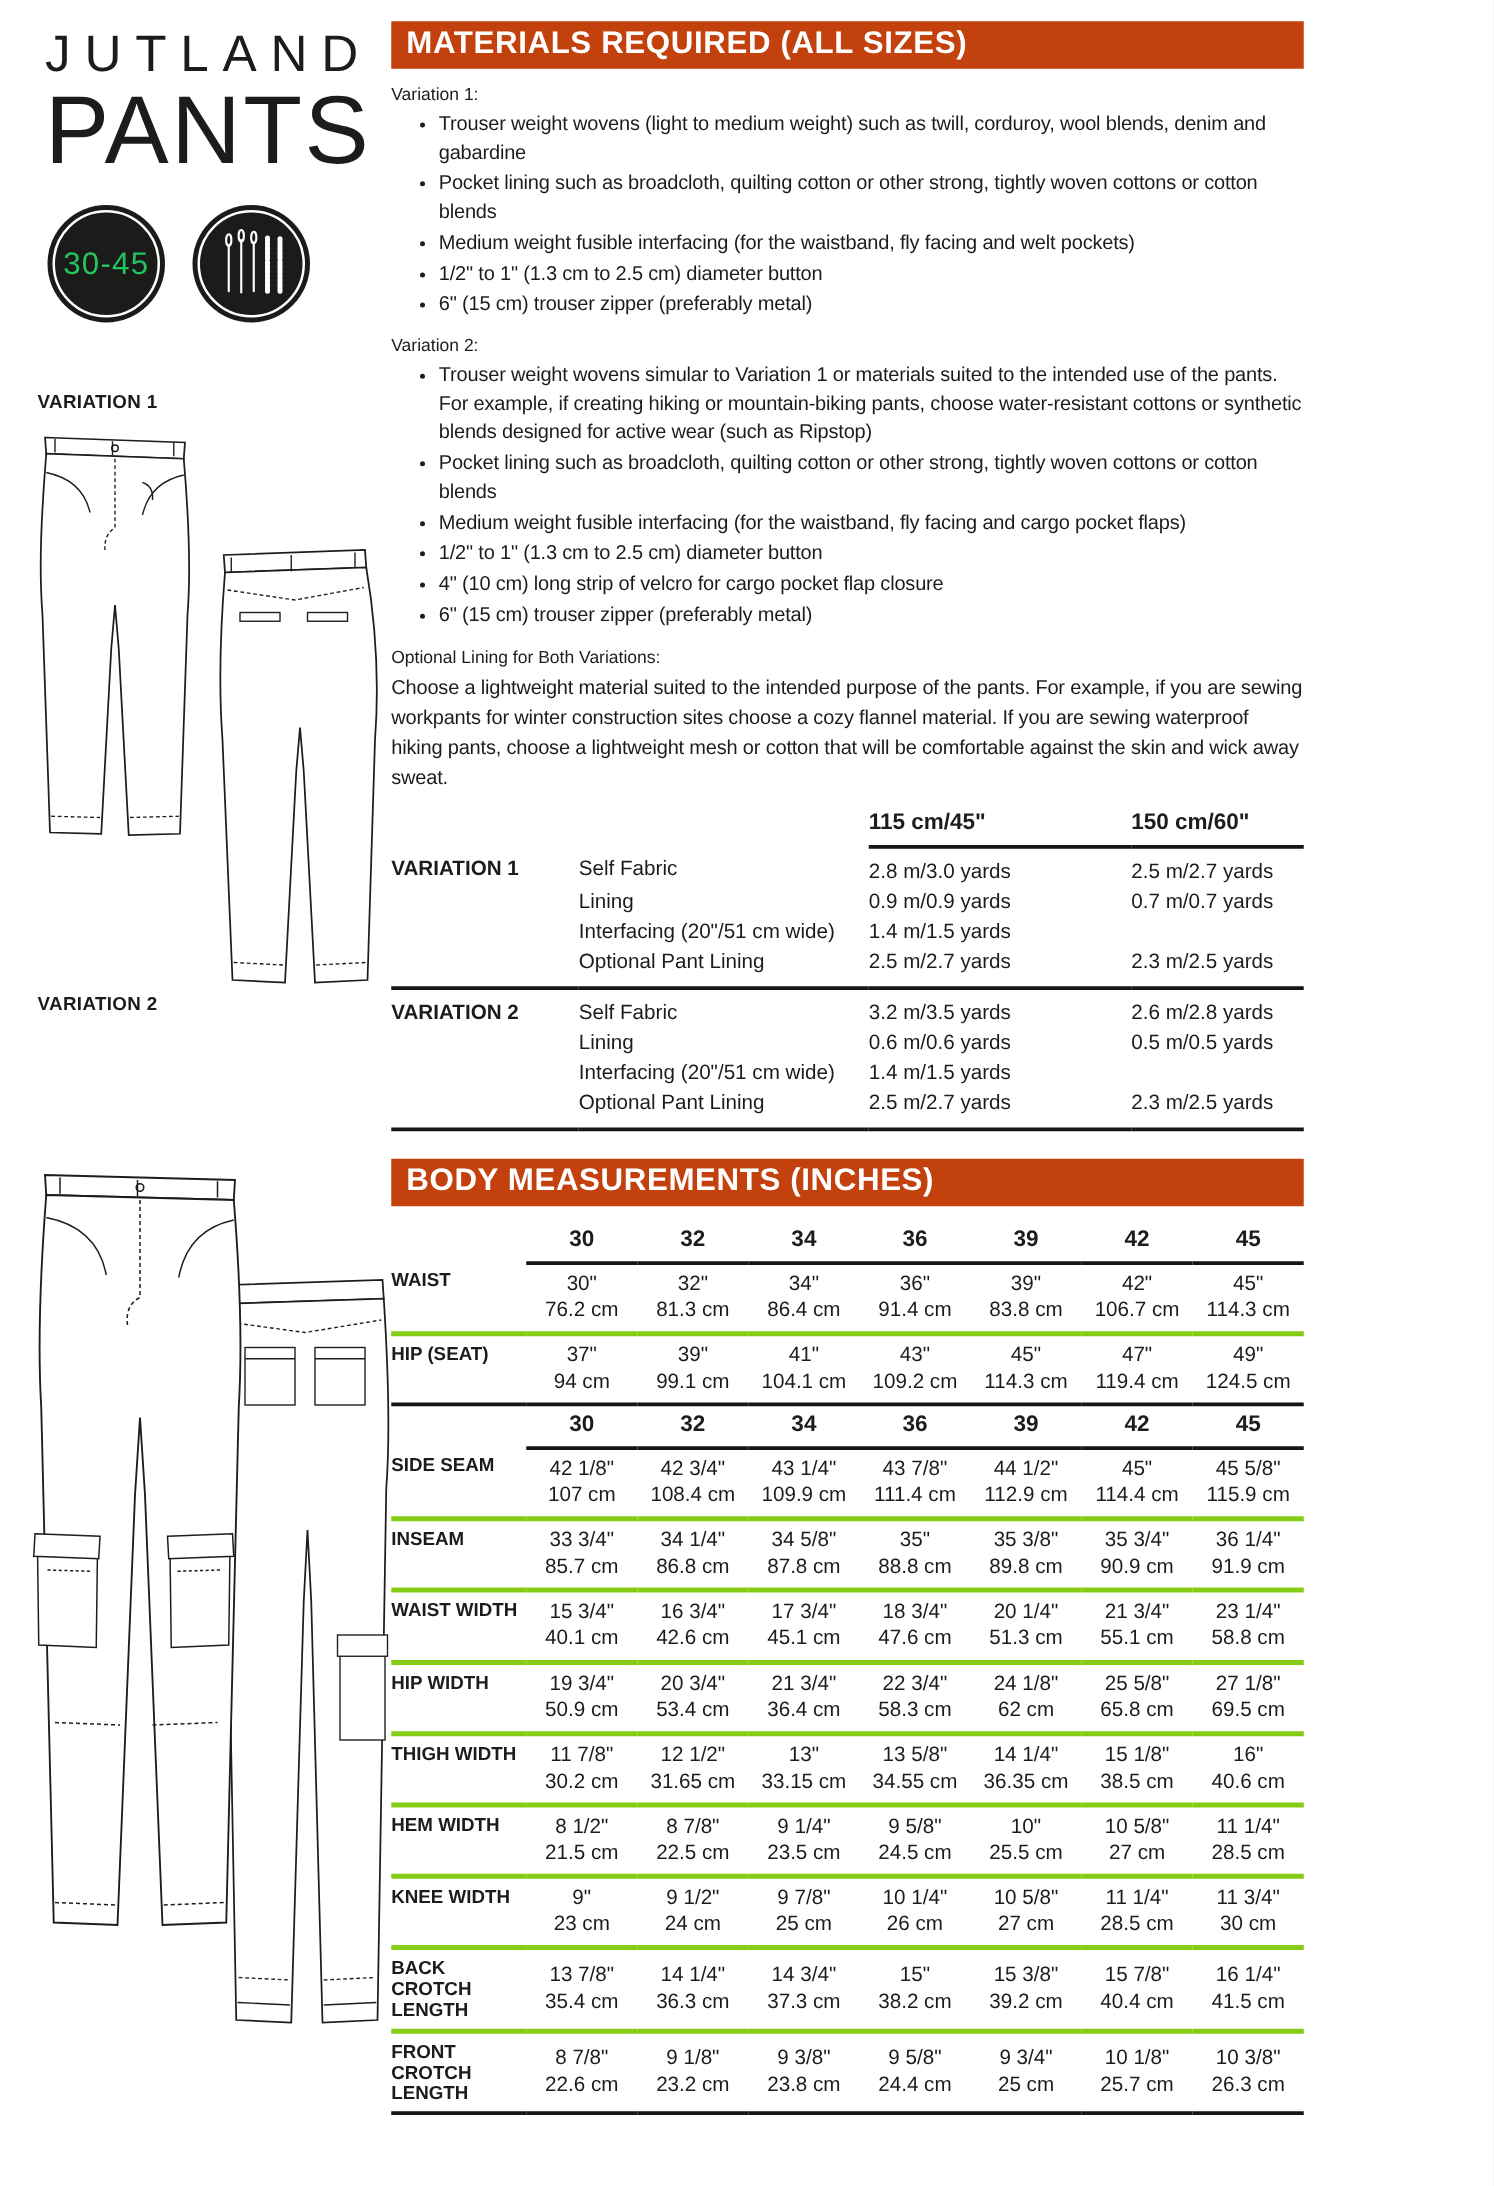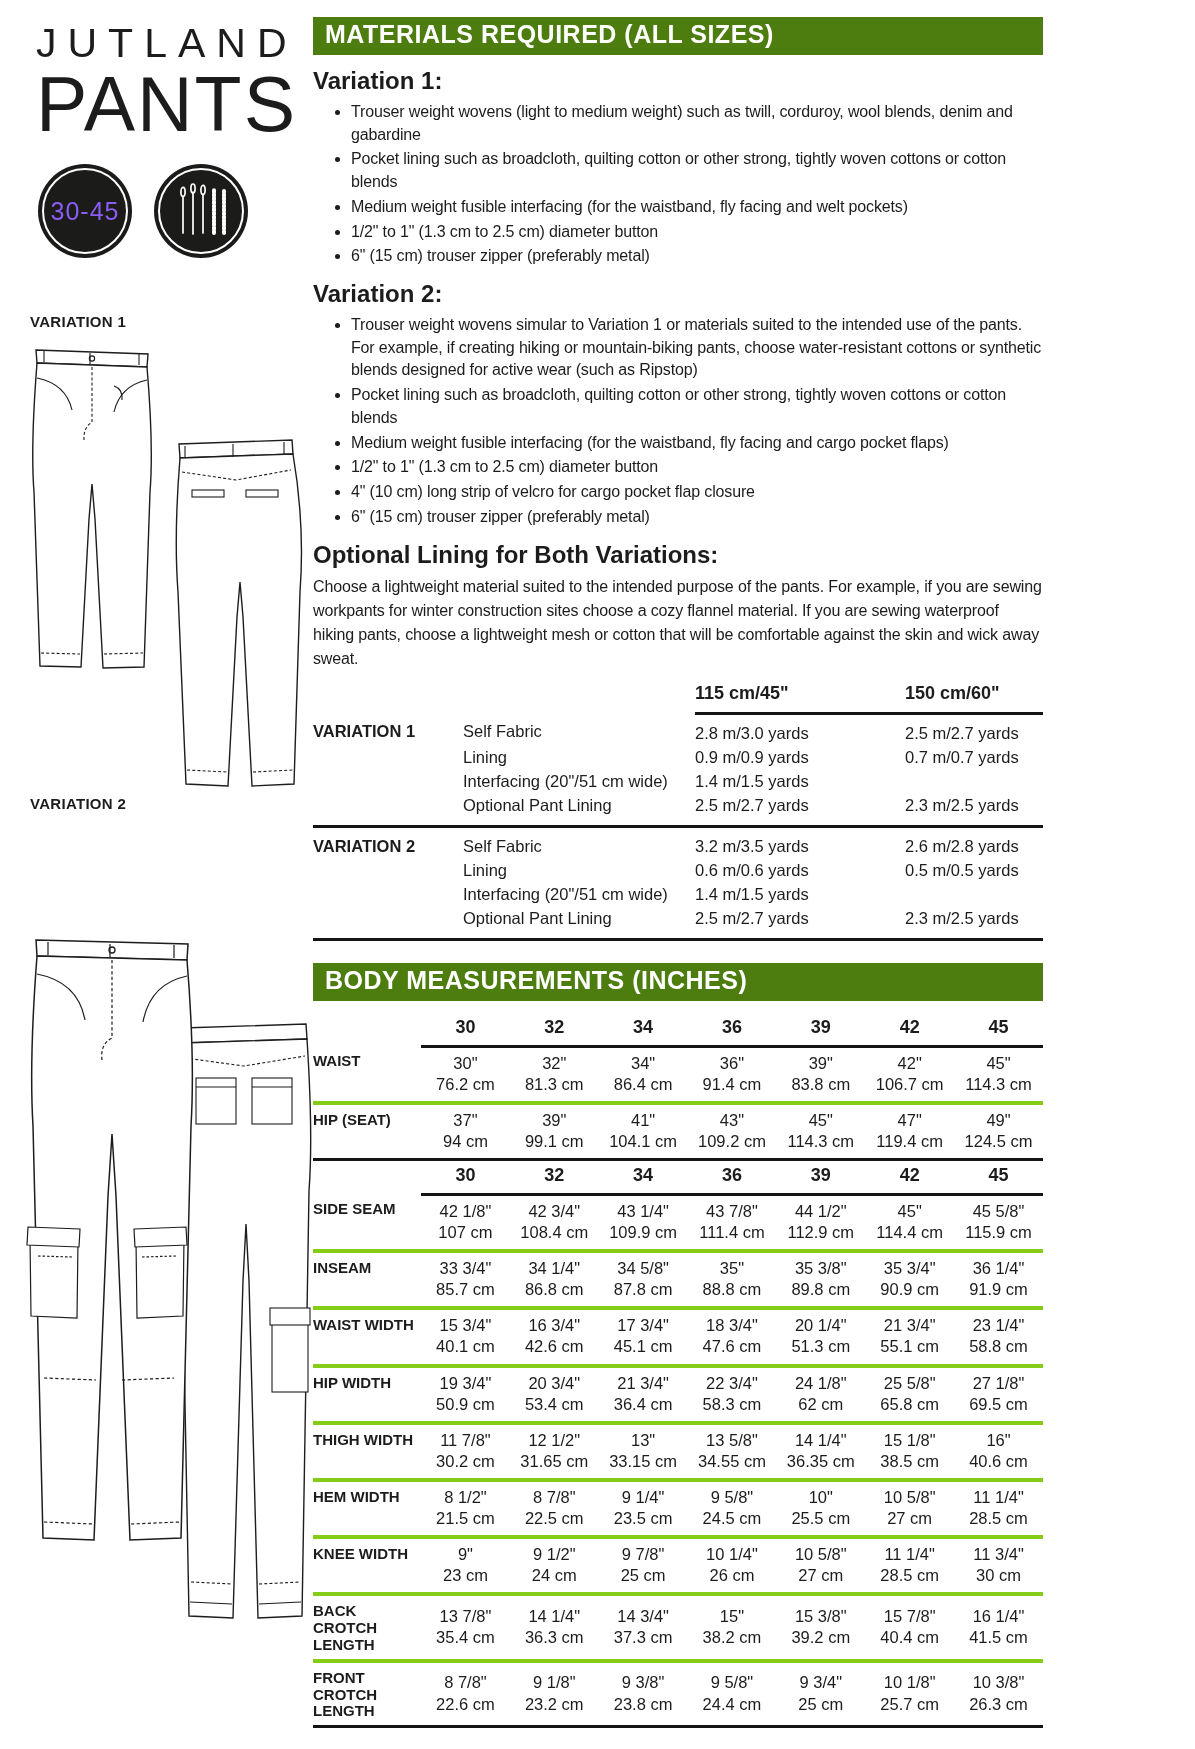--- a/index.html
+++ b/index.html
@@ -9,31 +9,31 @@
     overflow:hidden;margin:0 auto;
   }
   
   .left-col{position:absolute;left:36px;top:22px;width:275px;}
   .t1{display:block;font-size:41px;letter-spacing:11px;font-weight:400;line-height:1.05;}
   .t2{display:block;font-size:77px;letter-spacing:2px;font-weight:400;line-height:0.92;margin-top:4px;}
   .badges{position:absolute;left:2px;top:142px;display:flex;gap:22px;}
   .badge{width:94px;height:94px;border-radius:50%;background:#1b1b1a;position:relative;
          display:flex;align-items:center;justify-content:center;}
   .badge::after{content:"";position:absolute;inset:4px;border:2px solid #fff;border-radius:50%;}
-  .badge-text{color:#8b5cf6;font-size:25px;letter-spacing:1px;font-weight:400;}
+  .badge-text{color:#22c55e;font-size:25px;letter-spacing:1px;font-weight:400;}
   .var-label{position:absolute;left:-6px;font-size:15px;font-weight:bold;letter-spacing:0.3px;}
   .v1{top:291px;}
   .v2{top:773px;}
   .draw1{position:absolute;left:-8px;top:312px;}
   .draw2{position:absolute;left:-14px;top:898px;}
   
   .right-col{position:absolute;left:313px;top:17px;width:730px;}
-  .bar{background:#4d7c0f;color:#ffffff;font-weight:bold;font-size:25px;letter-spacing:0.5px;
+  .bar{background:#c2410c;color:#ffffff;font-weight:bold;font-size:25px;letter-spacing:0.5px;
        padding:5px 12px 8px;line-height:1;margin:0 0 12px;}
-  .subhead{font-size:24px;font-weight:bold;margin:10px 0 6px;}
+  .subhead{font-size:14px;font-weight:normal;margin:10px 0 6px;}
   .blist{margin:0 0 12px;padding-left:38px;}
   .blist li{margin:2px 0;line-height:1.42;font-size:16px;letter-spacing:-0.15px;}
   .opt-par{font-size:16px;line-height:1.5;margin:2px 0 10px;letter-spacing:-0.15px;}
   
   .ftable{width:100%;border-collapse:collapse;table-layout:fixed;font-size:16.5px;
           margin-top:10px;border-bottom:3px solid #151515;}
   .ftable thead th{text-align:left;font-weight:bold;font-size:18px;padding:2px 0 8px;
                    border-bottom:3px solid #151515;}
   .ftable tbody{}
   .ftable tbody.block2{border-top:3px solid #151515;}

